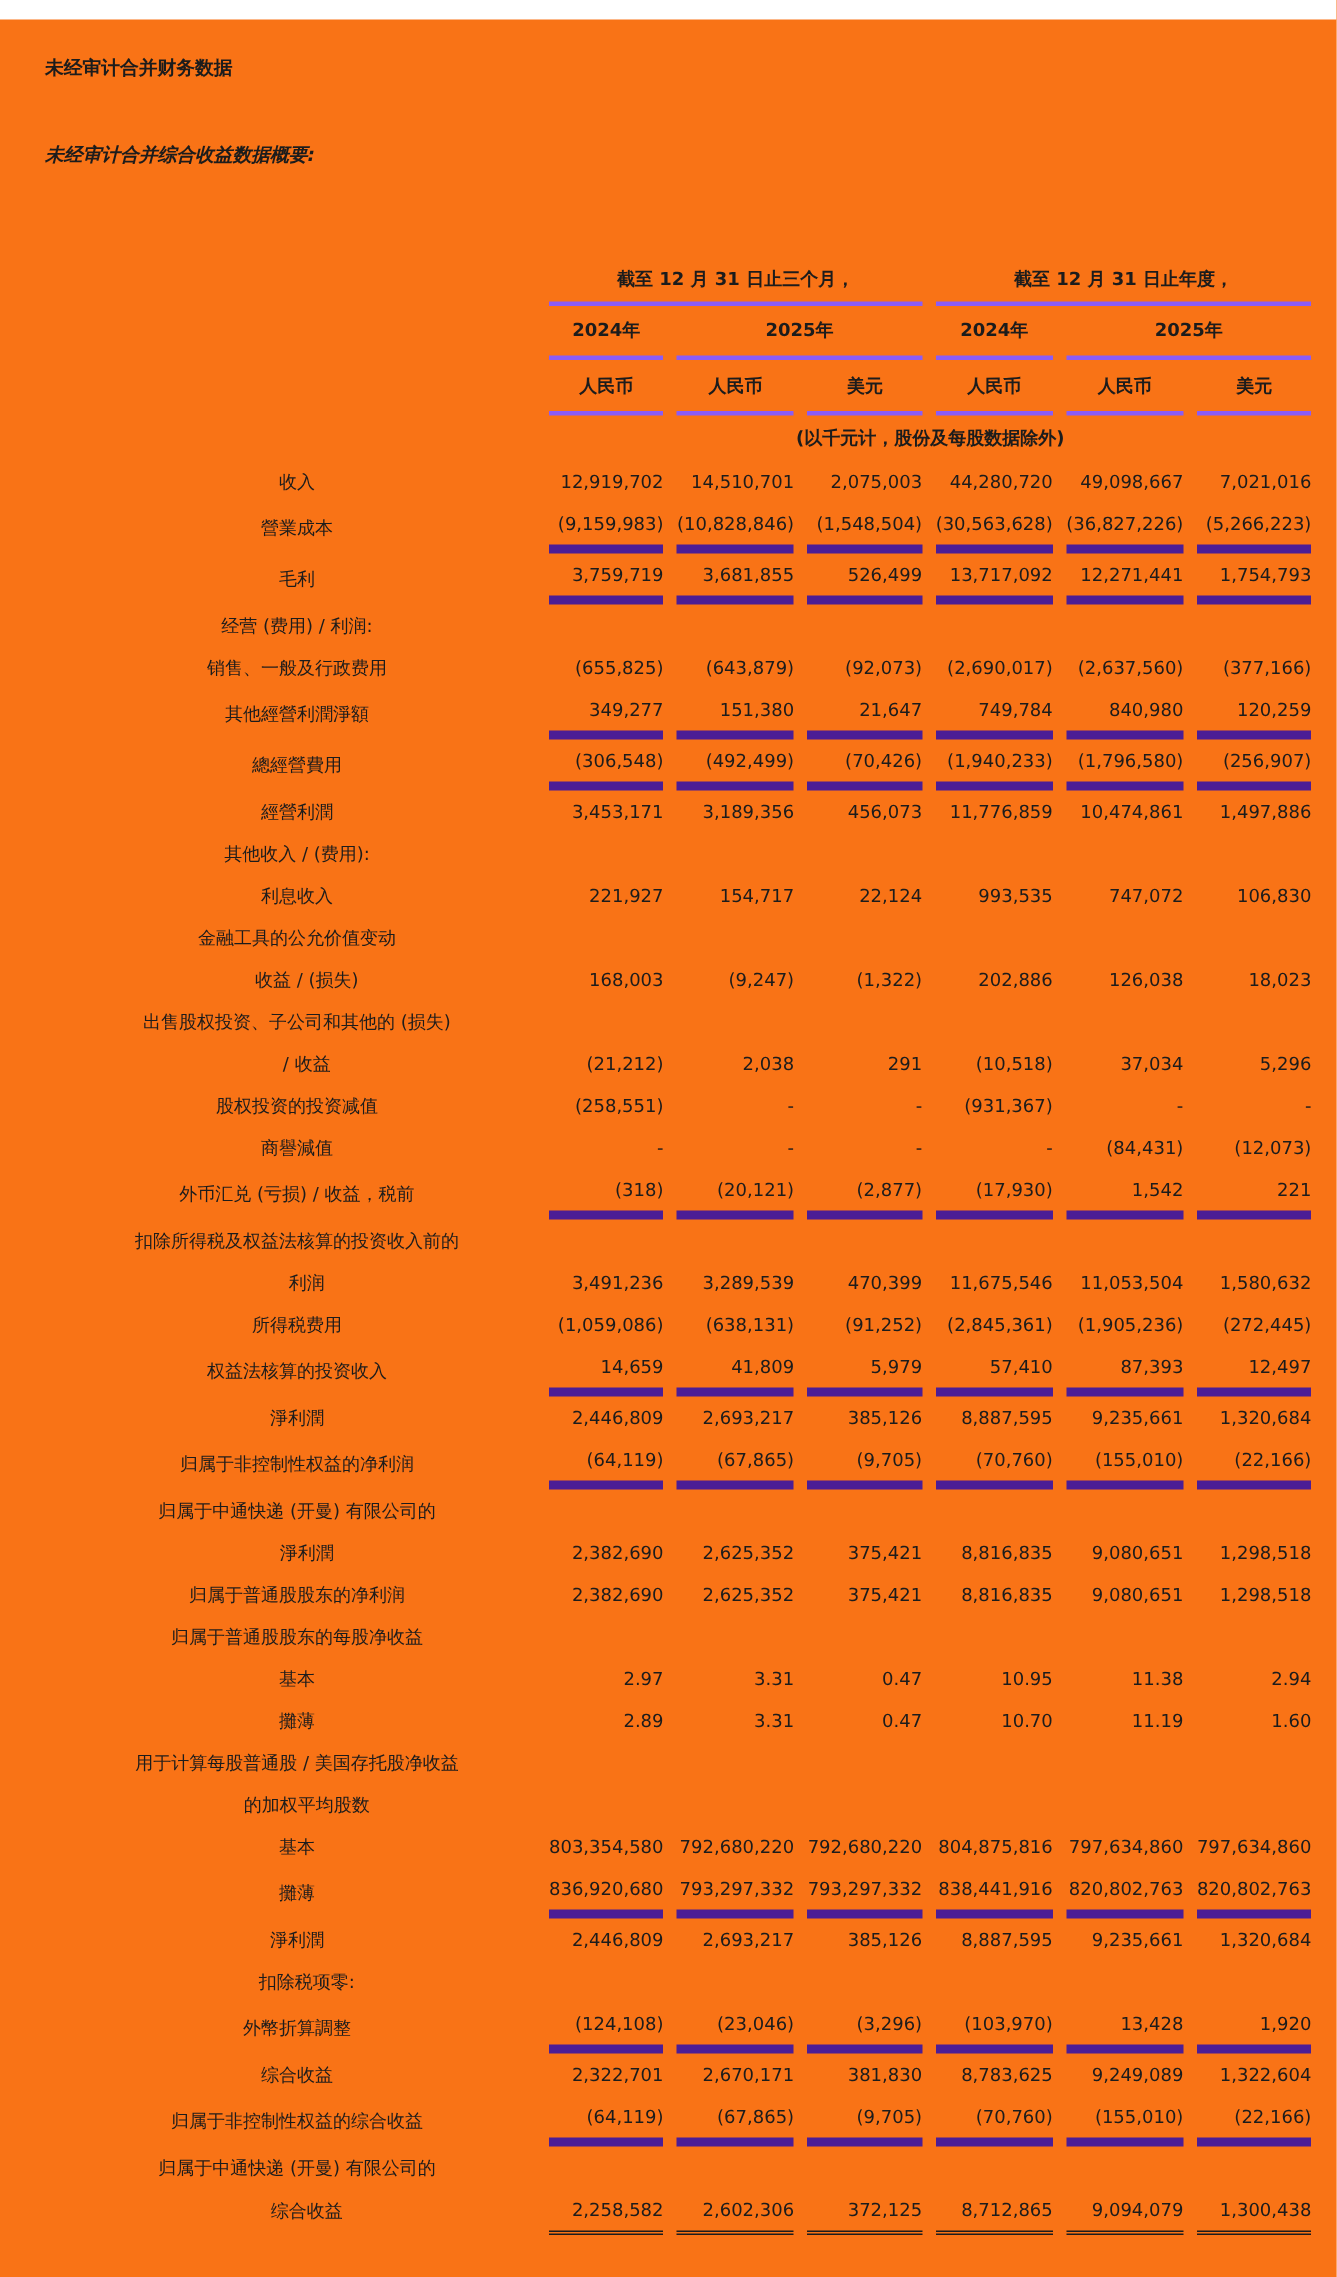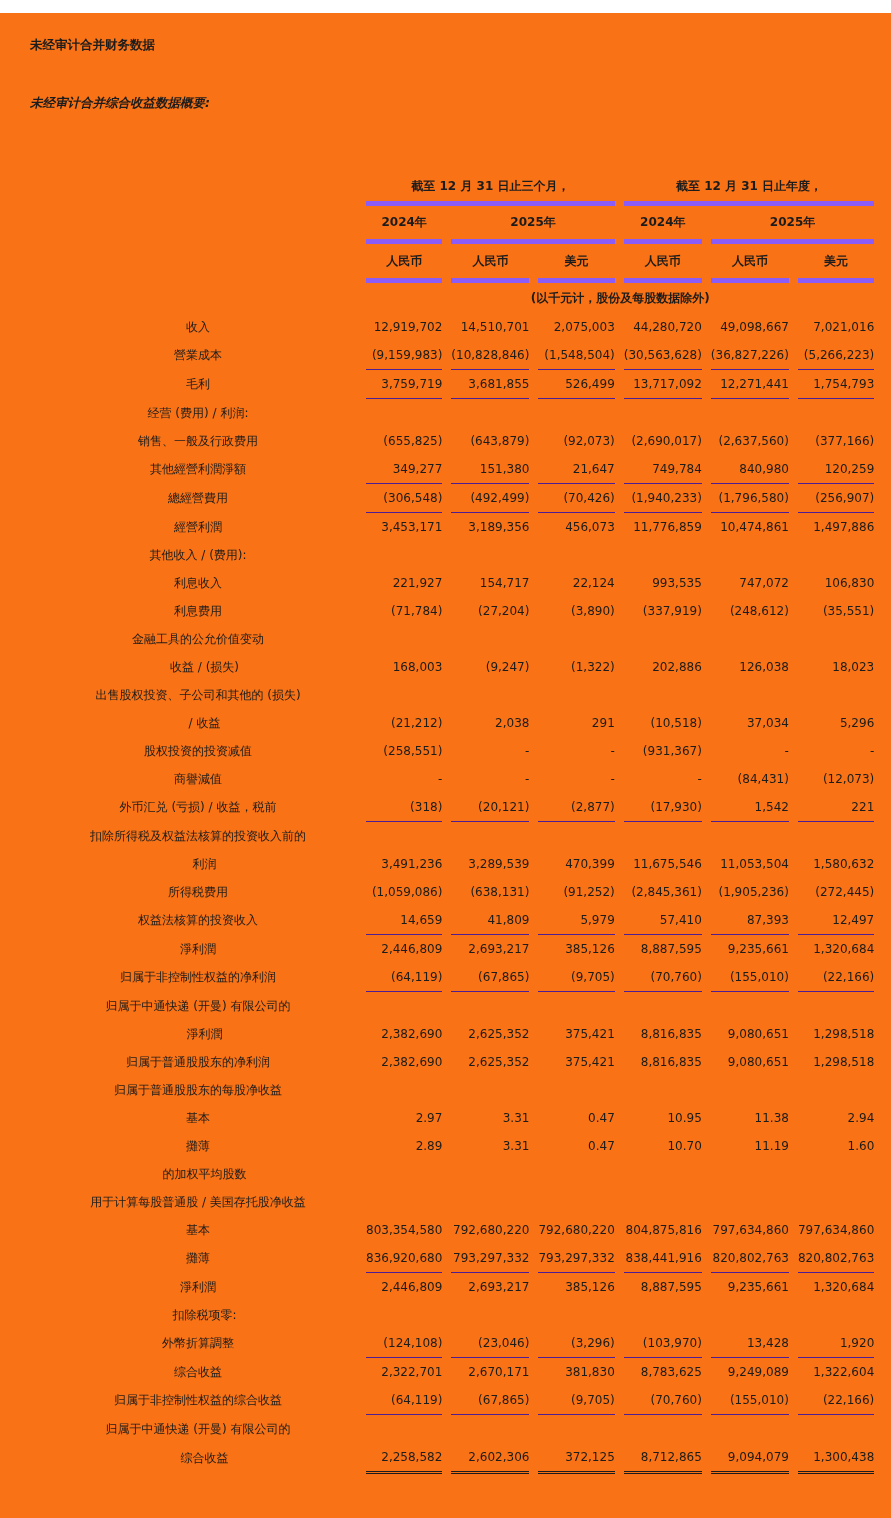--- a/index.html
+++ b/index.html
@@ -27,27 +27,27 @@
     table-layout:fixed;
     font-size:12px; color:#1c1c1c;
   }
   table.fin td { padding:0; vertical-align:middle; }
   
   tr.hdr td { font-weight:bold; text-align:center; white-space:nowrap; }
   tr.hdr-group td { height:30px; font-size:12px; }
   tr.hdr-year td { height:33px; }
   tr.hdr-curr td { height:34px; }
   tr.hdr-note td { height:30px; font-weight:bold; }
-  .bb { border-bottom:5px solid #8b5cf6; }
+  .bb { border-bottom:3px solid #8b5cf6; }
   
   tr.row td { height:28px; }
   td.lbl { text-align:center; white-space:nowrap; overflow:hidden; }
   td.lbl.indent { padding-left:13px; }
   td.num { text-align:right; white-space:nowrap; }
-  td.rule { border-bottom:1px solid #4c1d95; }
+  td.rule { border-bottom:6px solid #4c1d95; }
   td.rule-dbl { border-bottom:3px double #1c1c1c; }
 </style>
 </head>
 <body>
 
 <div class="page">
 
   <div class="doc-title">未经审计合并财务数据</div>
   <div class="doc-subtitle">未经审计合并综合收益数据概要:</div>
 
@@ -173,29 +173,20 @@
         <tr class="row">
           <td class="lbl">利息收入</td>
           <td class="num">221,927</td>
           <td class="num">154,717</td>
           <td class="num">22,124</td>
           <td class="num">993,535</td>
           <td class="num">747,072</td>
           <td class="num">106,830</td>
         </tr>
         <tr class="row">
-          <td class="lbl">利息费用</td>
-          <td class="num">(71,784)</td>
-          <td class="num">(27,204)</td>
-          <td class="num">(3,890)</td>
-          <td class="num">(337,919)</td>
-          <td class="num">(248,612)</td>
-          <td class="num">(35,551)</td>
-        </tr>
-        <tr class="row">
           <td class="lbl">金融工具的公允价值变动</td>
           <td class="num"></td>
           <td class="num"></td>
           <td class="num"></td>
           <td class="num"></td>
           <td class="num"></td>
           <td class="num"></td>
         </tr>
         <tr class="row">
           <td class="lbl indent">收益 / (损失)</td>
@@ -353,30 +344,30 @@
         <tr class="row">
           <td class="lbl">攤薄</td>
           <td class="num">2.89</td>
           <td class="num">3.31</td>
           <td class="num">0.47</td>
           <td class="num">10.70</td>
           <td class="num">11.19</td>
           <td class="num">1.60</td>
         </tr>
         <tr class="row">
+          <td class="lbl">用于计算每股普通股 / 美国存托股净收益</td>
+          <td class="num"></td>
+          <td class="num"></td>
+          <td class="num"></td>
+          <td class="num"></td>
+          <td class="num"></td>
+          <td class="num"></td>
+        </tr>
+        <tr class="row">
           <td class="lbl indent">的加权平均股数</td>
-          <td class="num"></td>
-          <td class="num"></td>
-          <td class="num"></td>
-          <td class="num"></td>
-          <td class="num"></td>
-          <td class="num"></td>
-        </tr>
-        <tr class="row">
-          <td class="lbl">用于计算每股普通股 / 美国存托股净收益</td>
           <td class="num"></td>
           <td class="num"></td>
           <td class="num"></td>
           <td class="num"></td>
           <td class="num"></td>
           <td class="num"></td>
         </tr>
         <tr class="row">
           <td class="lbl">基本</td>
           <td class="num">803,354,580</td>

